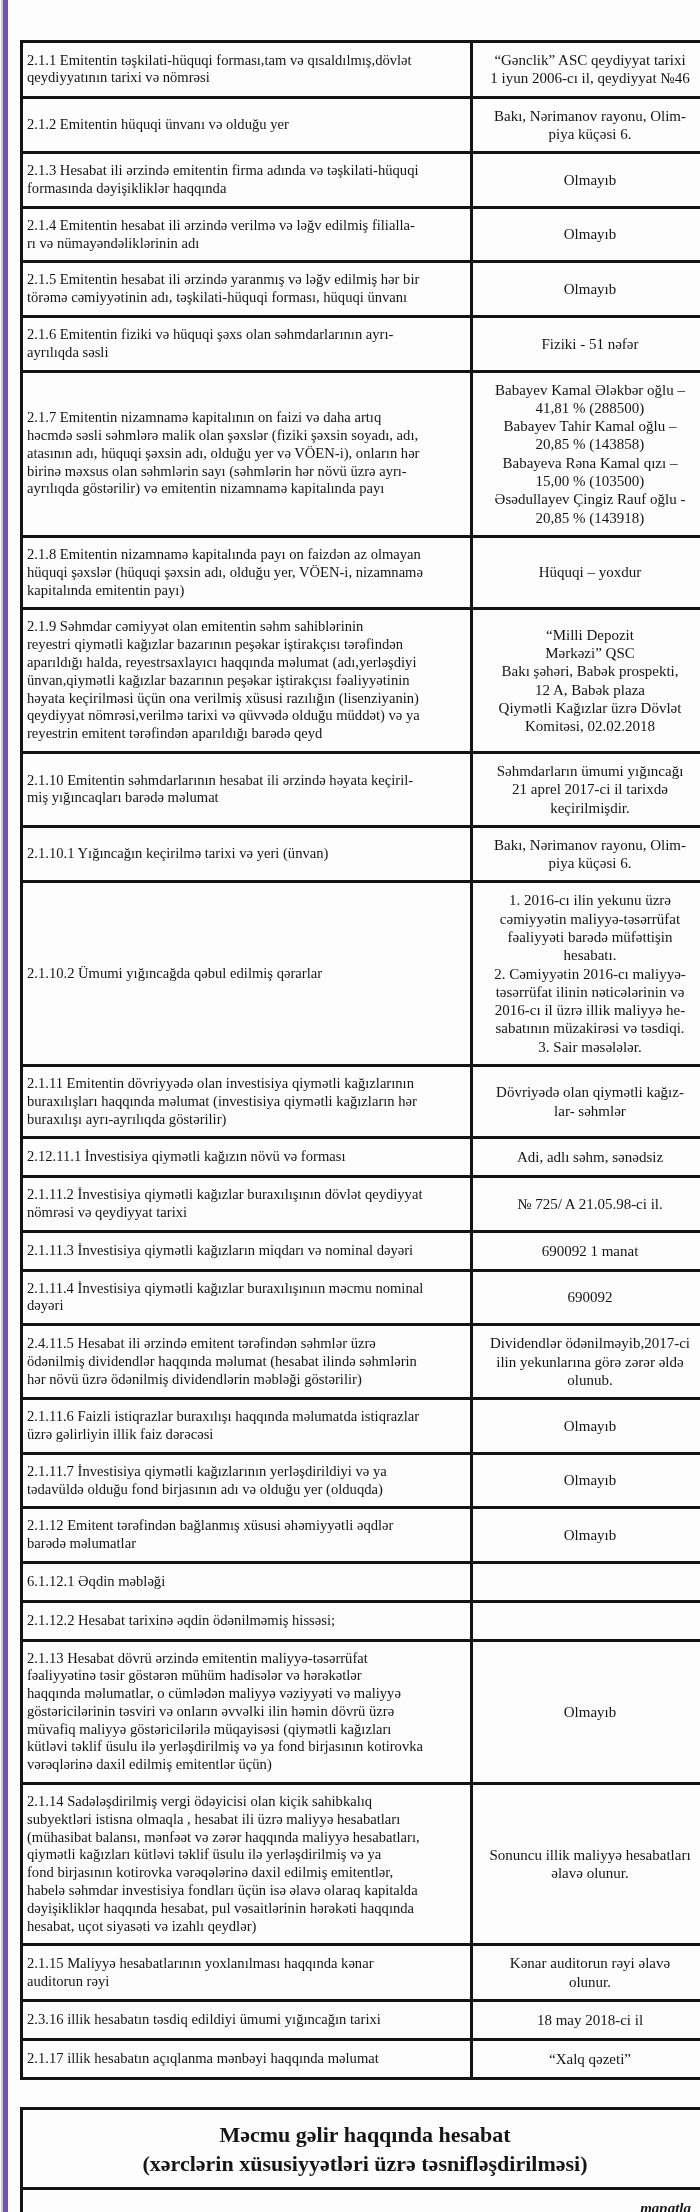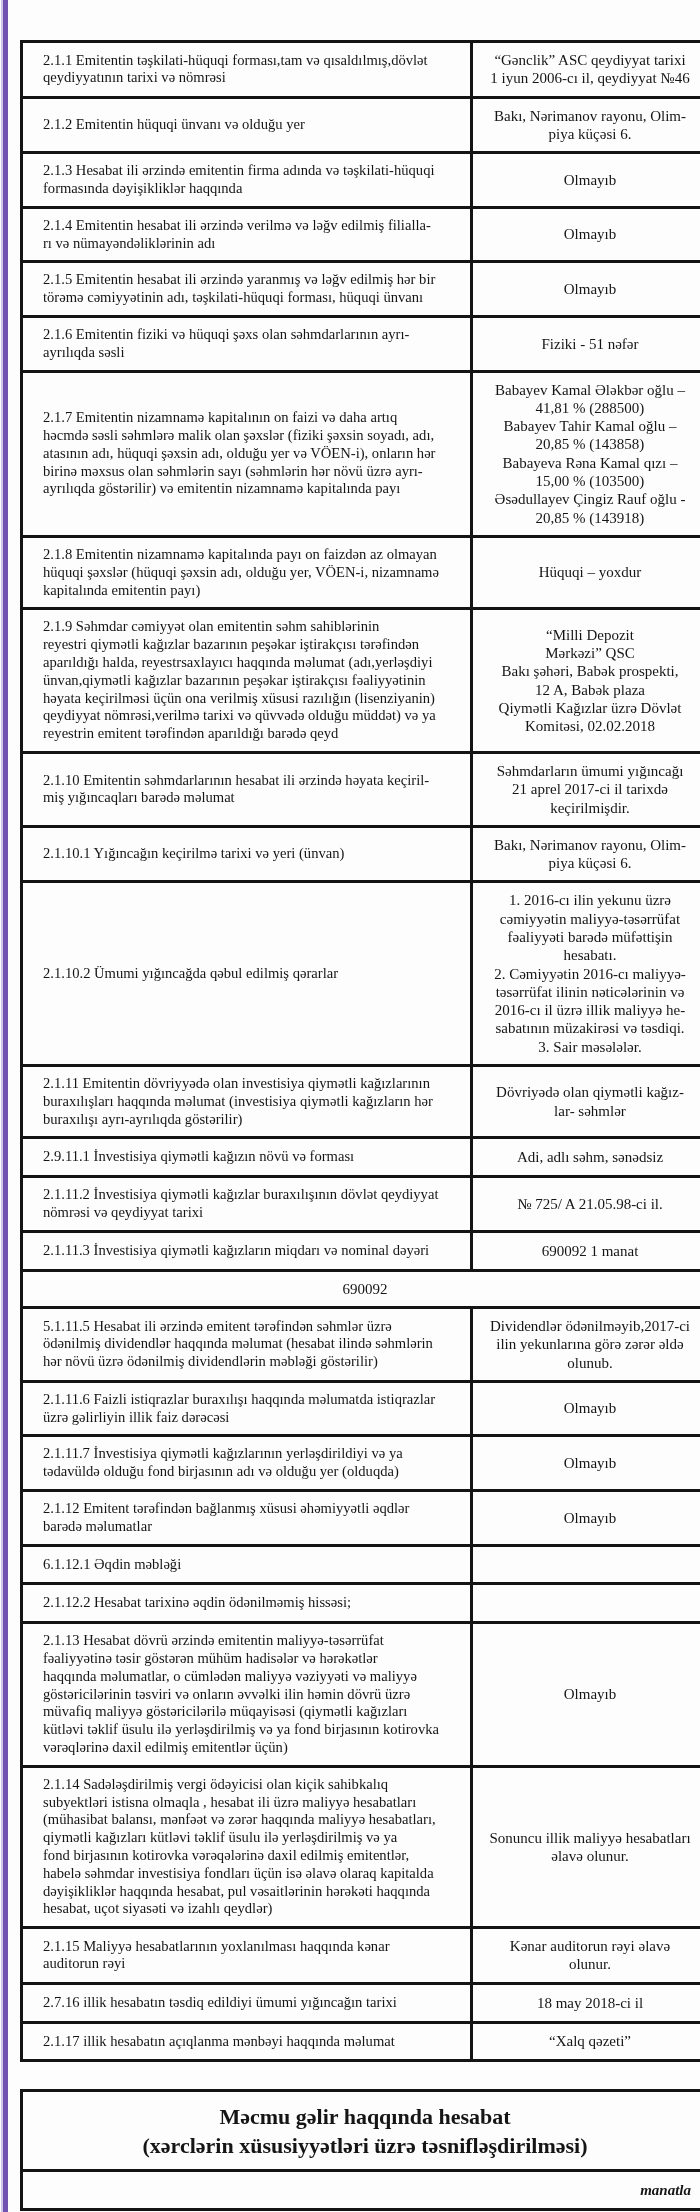--- a/index.html
+++ b/index.html
@@ -17,21 +17,21 @@
 
   
   #report-table {
     margin-left:20px; width:690px;           
     border:3px solid #141414;
   }
   .r-row { display:flex; align-items:stretch; border-top:3px solid #141414; }
   .r-row:first-child { border-top:none; }
   .r-label {
     width:450px; border-right:3px solid #141414;
-    padding:8px 8px 8px 20px; display:flex; align-items:center;
+    padding:8px 8px 8px 4px; display:flex; align-items:center;
     font-size:14.6px; line-height:1.22; white-space:pre-line;
   }
   .r-value {
     flex:1; padding:8px 6px; display:flex; align-items:center; justify-content:center;
     text-align:center; font-size:15px; line-height:1.22; white-space:pre-line;
   }
   .r-row.sparse .r-label { padding-top:9px; padding-bottom:9px; }
 
   
   #income-box {
@@ -148,37 +148,39 @@
 3. Sair məsələlər.</div>
       </div>
       <div class="r-row">
         <div class="r-label">2.1.11 Emitentin dövriyyədə olan investisiya qiymətli kağızlarının
 buraxılışları haqqında məlumat (investisiya qiymətli kağızların hər
 buraxılışı ayrı-ayrılıqda göstərilir)</div>
         <div class="r-value">Dövriyədə olan qiymətli kağız-
 lar- səhmlər</div>
       </div>
       <div class="r-row sparse">
-        <div class="r-label">2.9.11.1 İnvestisiya qiymətli kağızın növü və forması</div>
+        <div class="r-label">2.12.11.1 İnvestisiya qiymətli kağızın növü və forması</div>
         <div class="r-value">Adi, adlı səhm, sənədsiz</div>
       </div>
       <div class="r-row">
         <div class="r-label">2.1.11.2 İnvestisiya qiymətli kağızlar buraxılışının dövlət qeydiyyat
 nömrəsi və qeydiyyat tarixi</div>
         <div class="r-value">№ 725/ A 21.05.98-ci il.</div>
       </div>
       <div class="r-row sparse">
         <div class="r-label">2.1.11.3 İnvestisiya qiymətli kağızların miqdarı və nominal dəyəri</div>
         <div class="r-value">690092 1 manat</div>
       </div>
       <div class="r-row">
+        <div class="r-label">2.1.11.4 İnvestisiya qiymətli kağızlar buraxılışınıın məcmu nominal
+dəyəri</div>
         <div class="r-value">690092</div>
       </div>
       <div class="r-row">
-        <div class="r-label">5.1.11.5 Hesabat ili ərzində emitent tərəfindən səhmlər üzrə
+        <div class="r-label">2.4.11.5 Hesabat ili ərzində emitent tərəfindən səhmlər üzrə
 ödənilmiş dividendlər haqqında məlumat (hesabat ilində səhmlərin
 hər növü üzrə ödənilmiş dividendlərin məbləği göstərilir)</div>
         <div class="r-value">Dividendlər ödənilməyib,2017-ci
 ilin yekunlarına görə zərər əldə
 olunub.</div>
       </div>
       <div class="r-row">
         <div class="r-label">2.1.11.6 Faizli istiqrazlar buraxılışı haqqında məlumatda istiqrazlar
 üzrə gəlirliyin illik faiz dərəcəsi</div>
         <div class="r-value">Olmayıb</div>
@@ -223,21 +225,21 @@
         <div class="r-value">Sonuncu illik maliyyə hesabatları
 əlavə olunur.</div>
       </div>
       <div class="r-row">
         <div class="r-label">2.1.15 Maliyyə hesabatlarının yoxlanılması haqqında kənar
 auditorun rəyi</div>
         <div class="r-value">Kənar auditorun rəyi əlavə
 olunur.</div>
       </div>
       <div class="r-row sparse">
-        <div class="r-label">2.7.16 illik hesabatın təsdiq edildiyi ümumi yığıncağın tarixi</div>
+        <div class="r-label">2.3.16 illik hesabatın təsdiq edildiyi ümumi yığıncağın tarixi</div>
         <div class="r-value">18 may 2018-ci il</div>
       </div>
       <div class="r-row sparse">
         <div class="r-label">2.1.17 illik hesabatın açıqlanma mənbəyi haqqında məlumat</div>
         <div class="r-value">“Xalq qəzeti”</div>
       </div>
     </div>
 
   <div id="income-box">
     <div id="income-title">

